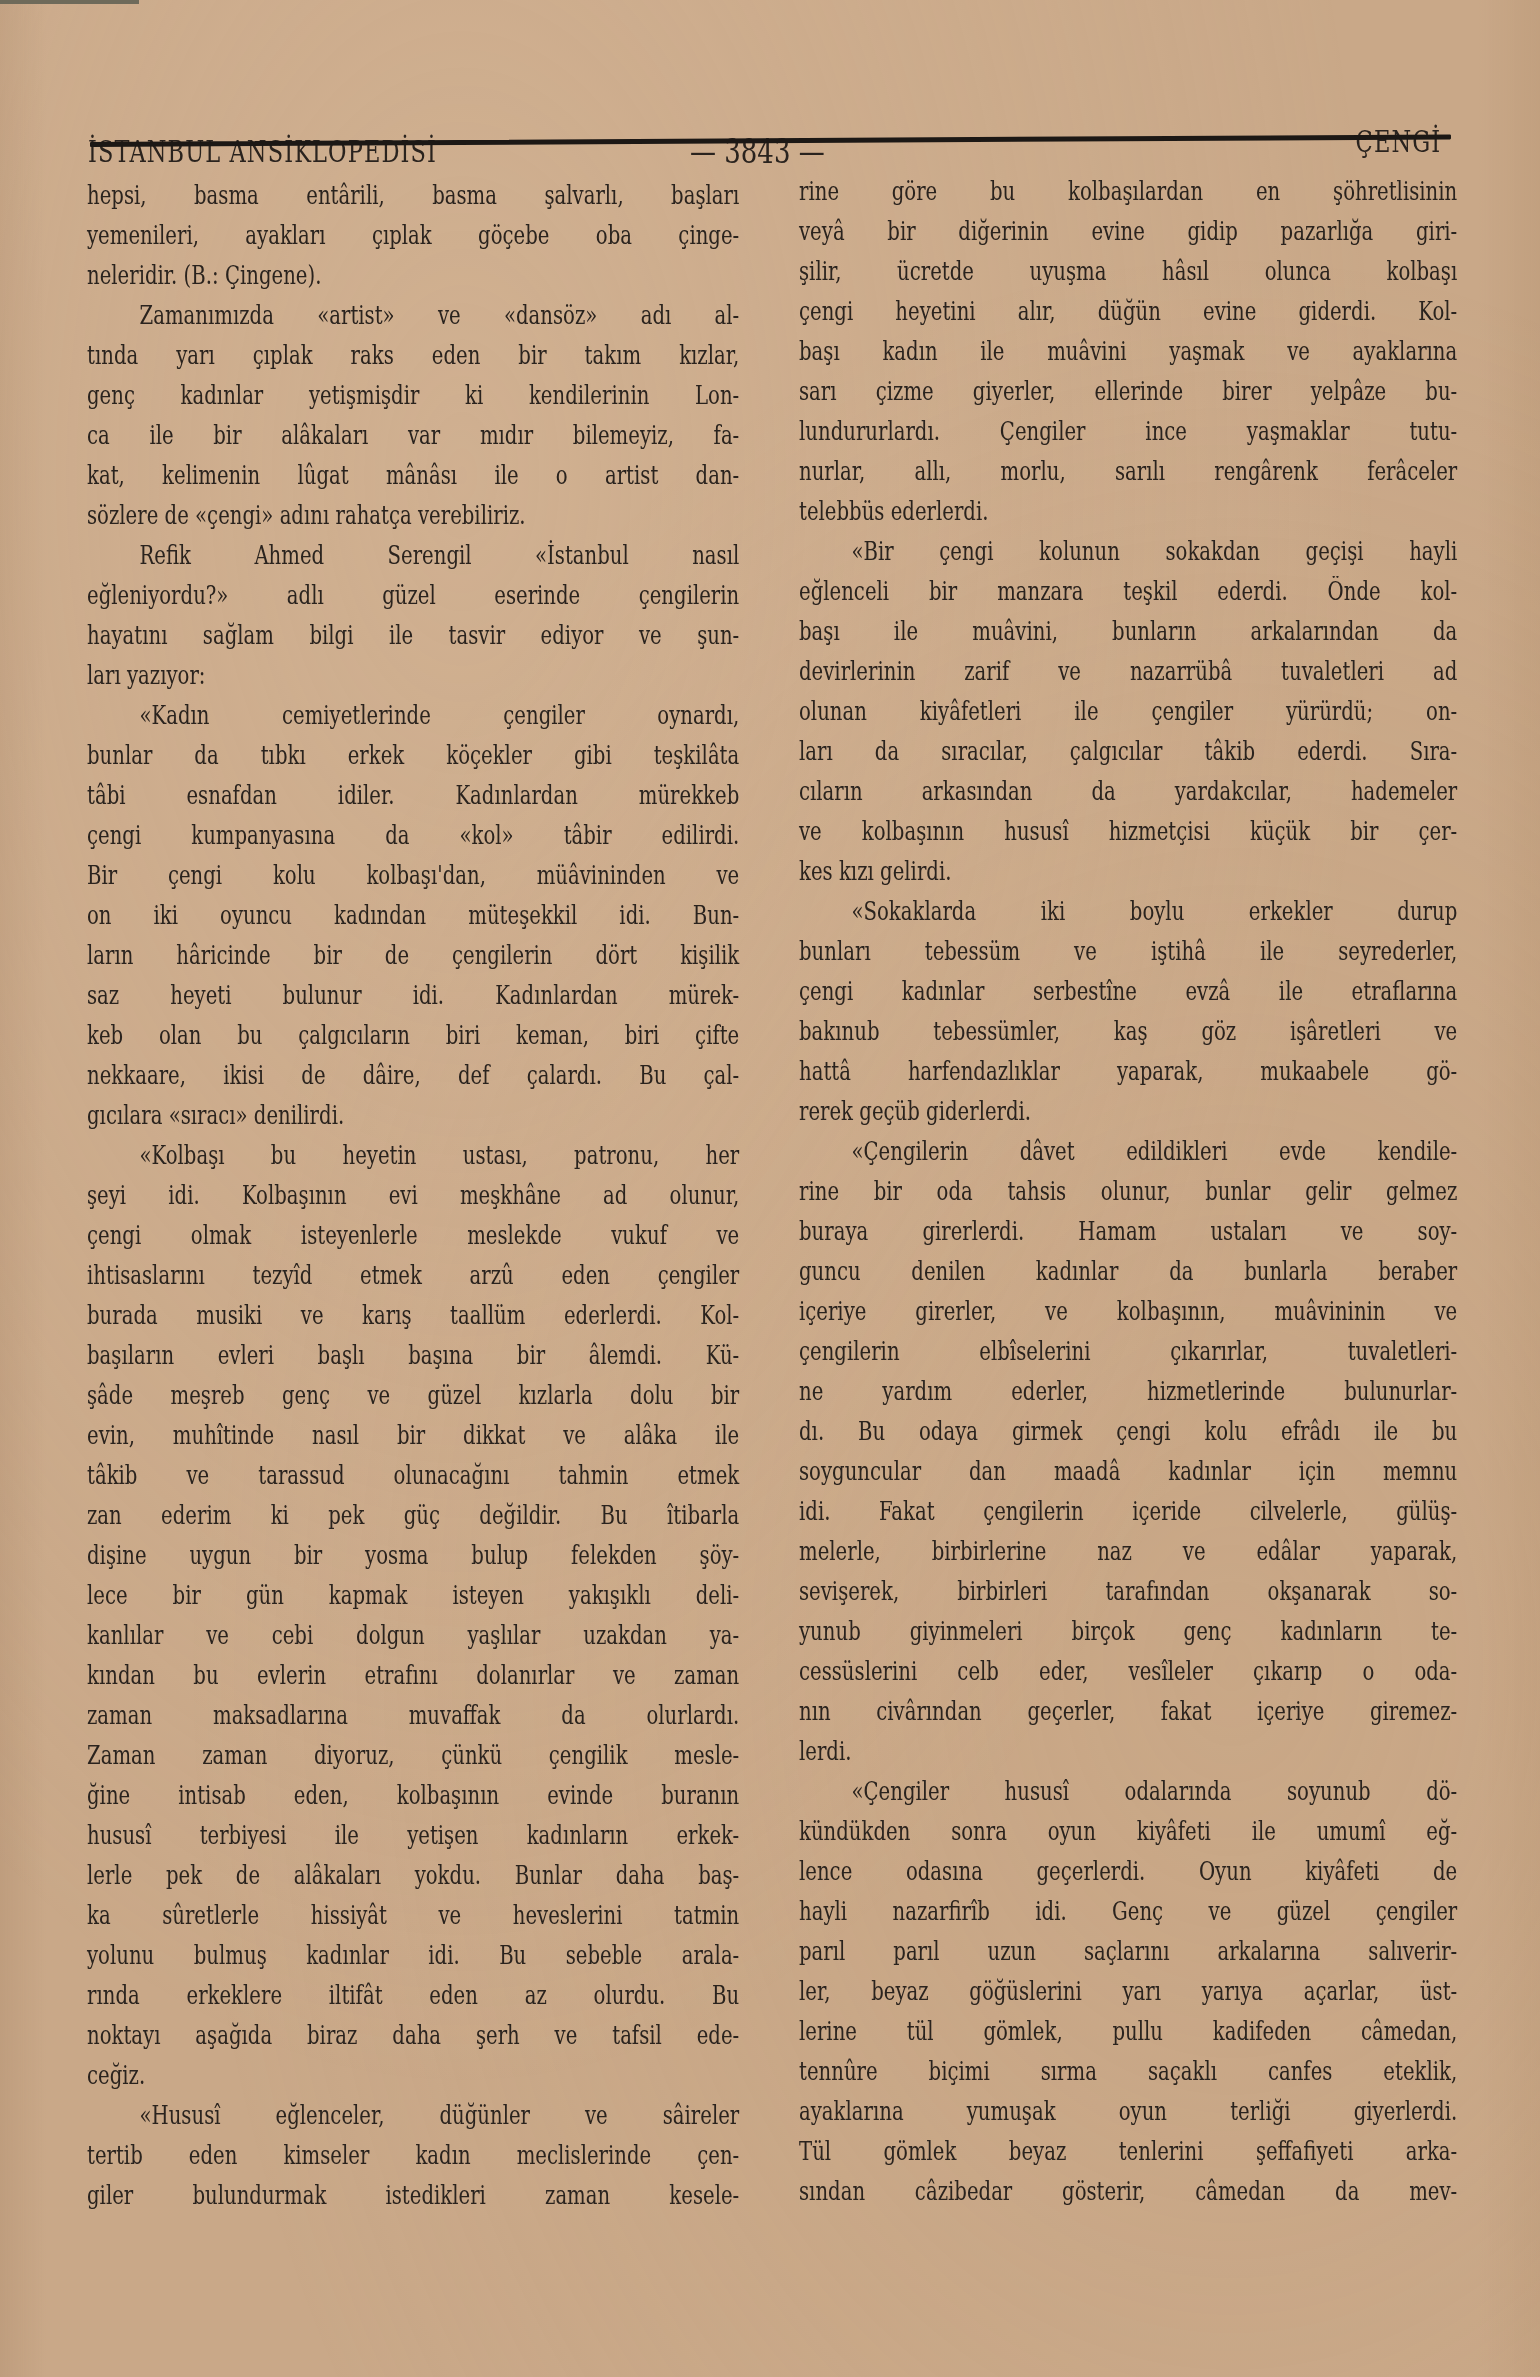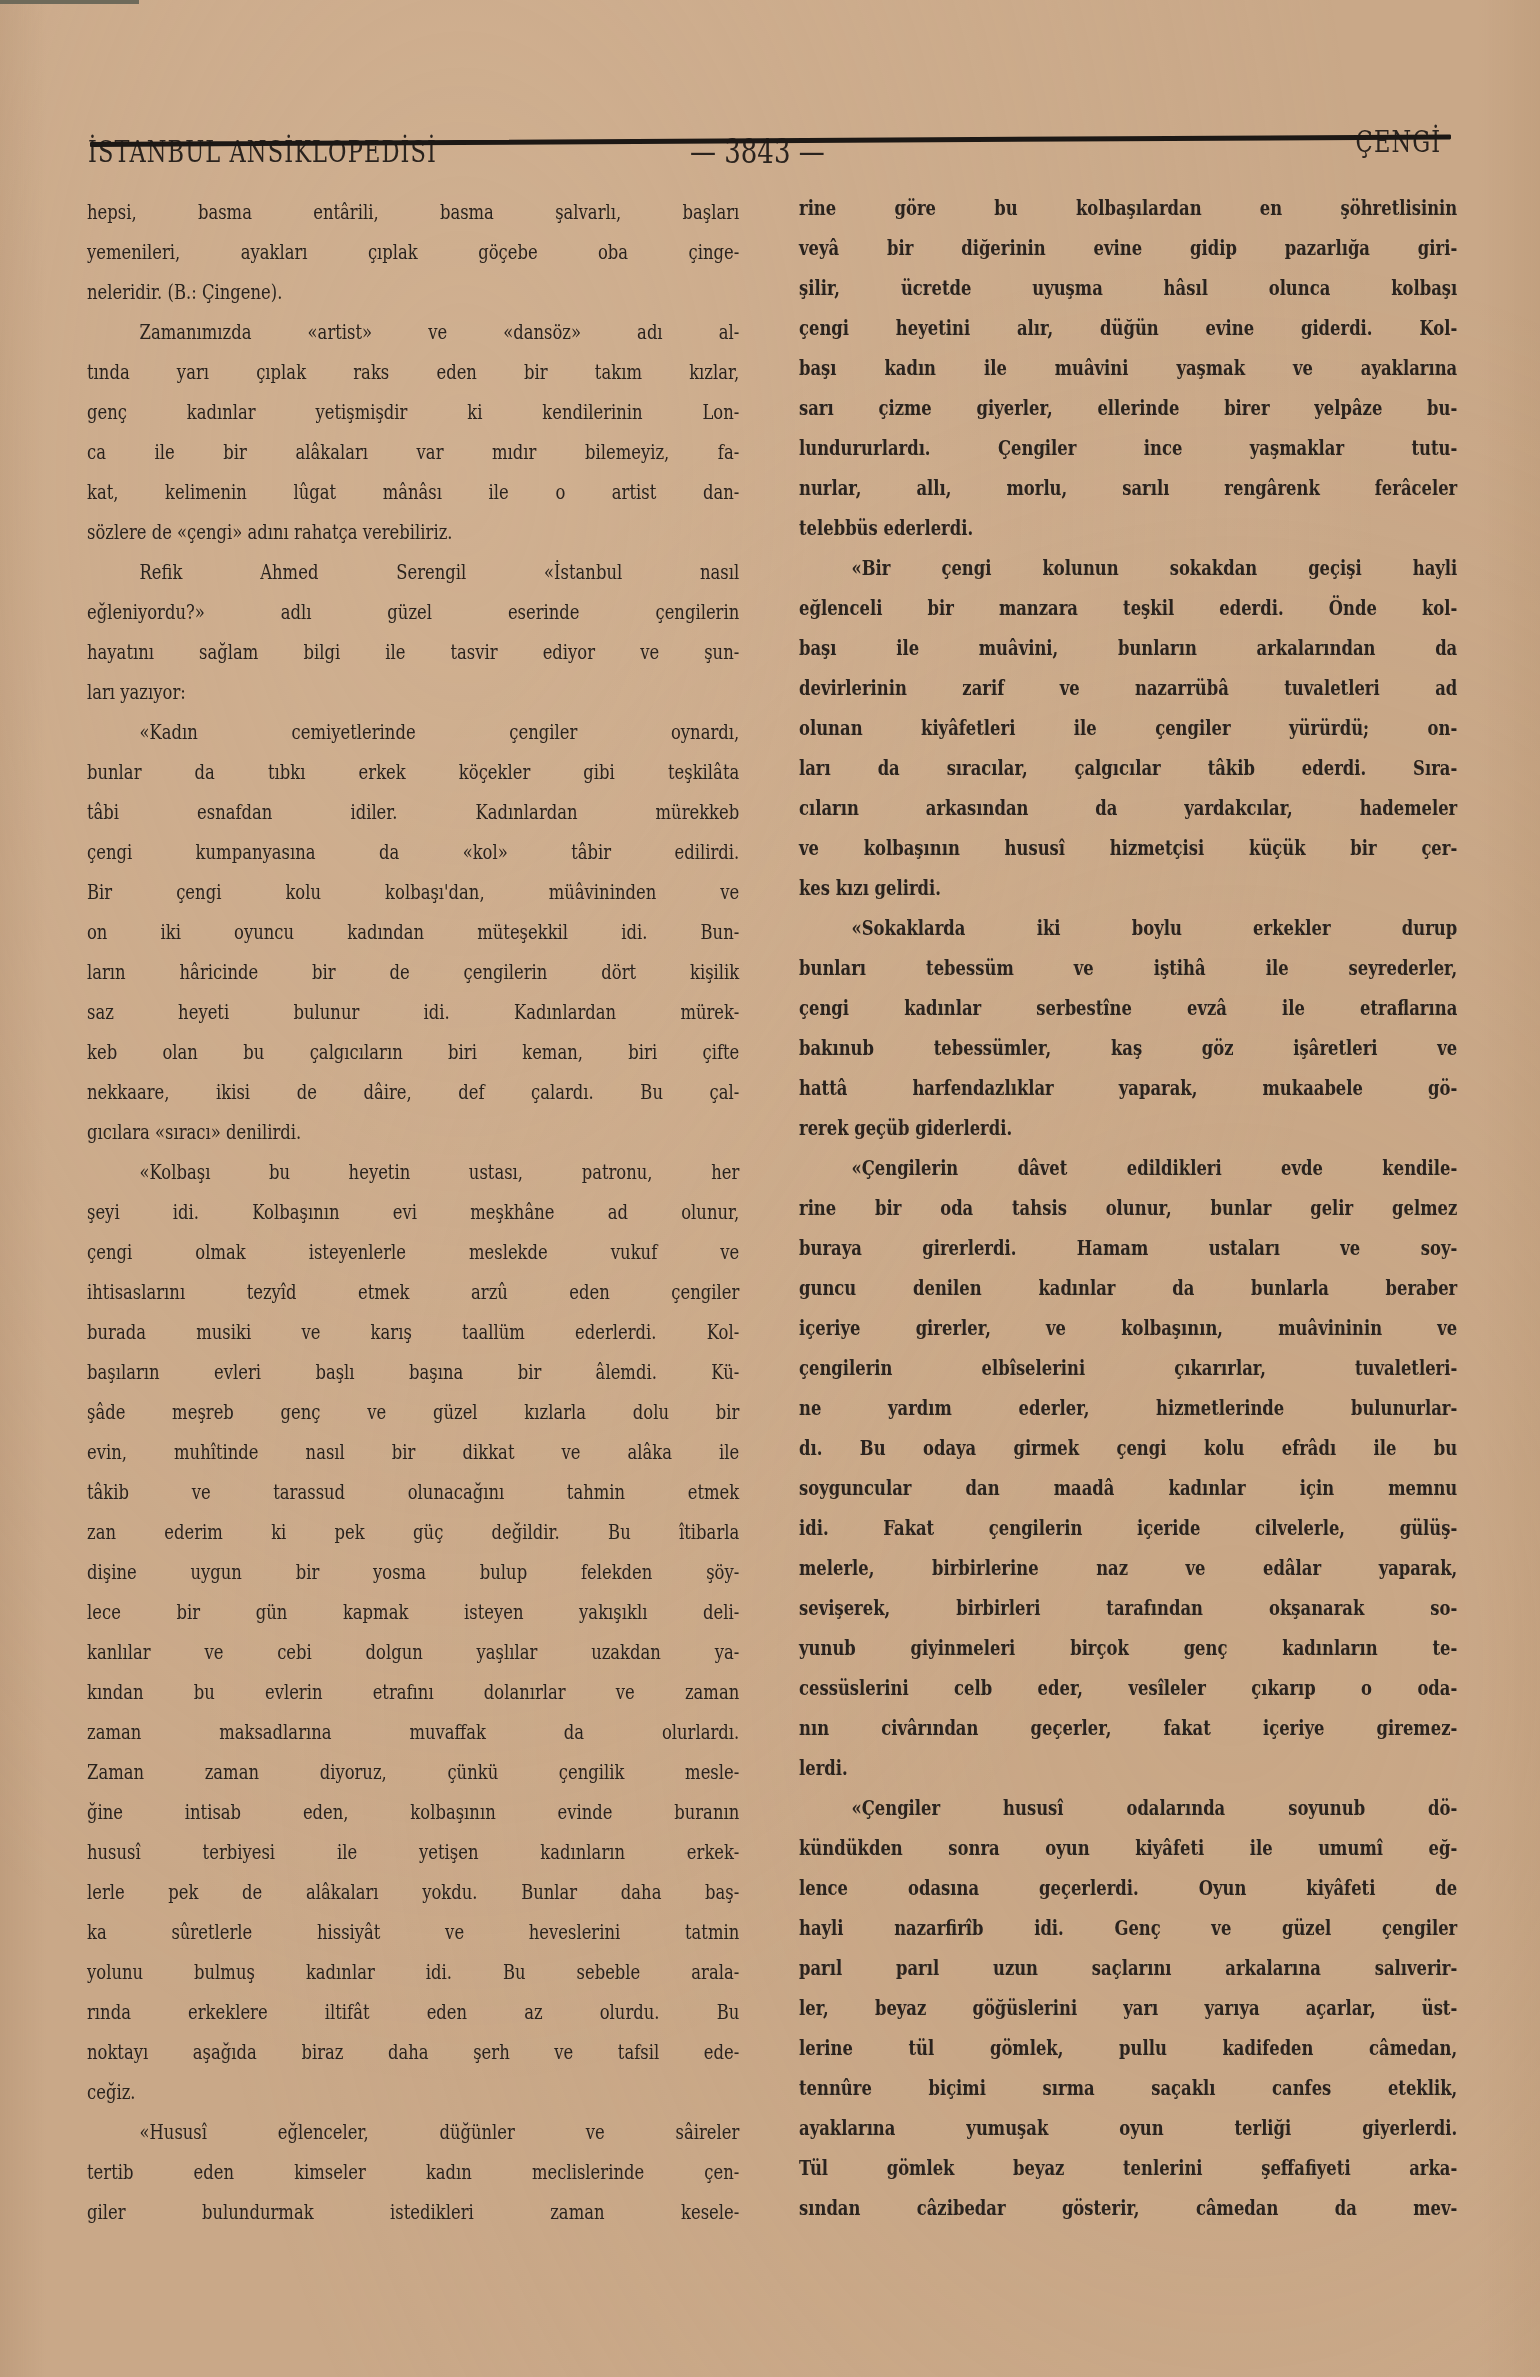--- a/index.html
+++ b/index.html
@@ -12,23 +12,23 @@
       linear-gradient(90deg, rgba(160,125,95,0.25) 0%, rgba(0,0,0,0) 3%, rgba(0,0,0,0) 96%, rgba(170,135,100,0.25) 100%);
     font-family: "DejaVu Serif", "Liberation Serif", serif;
     color: #2a231e;
   }
   .top-edge { position: absolute; left: 0; top: 0; width: 139px; height: 4.3px; background: #6e6a5a; }
   .header { position: absolute; left: 88px; top: 96px; width: 1364px; height: 48px; margin-top: 28px; }
   .hdr-left { position: absolute; left: 0; top: 9.6px; font-size: 22.5px; letter-spacing: 1.1px; transform: scaleY(1.35); transform-origin: left top; }
   .hdr-center { position: absolute; left: 602px; top: 8px; font-size: 26px; transform: scaleY(1.3); transform-origin: left top; }
   .hdr-right { position: absolute; right: 10.7px; top: 0px; font-size: 22.5px; letter-spacing: 1.1px; transform: scaleY(1.35); transform-origin: right top; }
   .rule { position: absolute; left: 90px; top: 142px; width: 1361px; height: 5.3px; background: #1c1815; transform: rotate(-0.32deg); transform-origin: left center; border-radius: 1.1px; }
-  .col { position: absolute; top: 176px; font-size: 20px; line-height: 40px; margin-top: 16px; }
+  .col { position: absolute; top: 176px; font-size: 24px; line-height: 40px; }
   .col-left { left: 87px; width: 652px; }
-  .col-right { left: 799px; width: 658px; top: 172px; font-weight: bold; }
+  .col-right { left: 799px; width: 658px; top: 172px; }
   .line { display: block; white-space: nowrap; text-align: justify; text-align-last: justify; transform: scaleX(0.82) scaleY(1.05); transform-origin: left center; width: 122%; }
   .line.last { text-align-last: left; }
   .line.indent { padding-left: 64px; box-sizing: border-box; }
 </style>
 </head>
 <body>
 
 <div class="top-edge"></div>
 
 <div class="header">

